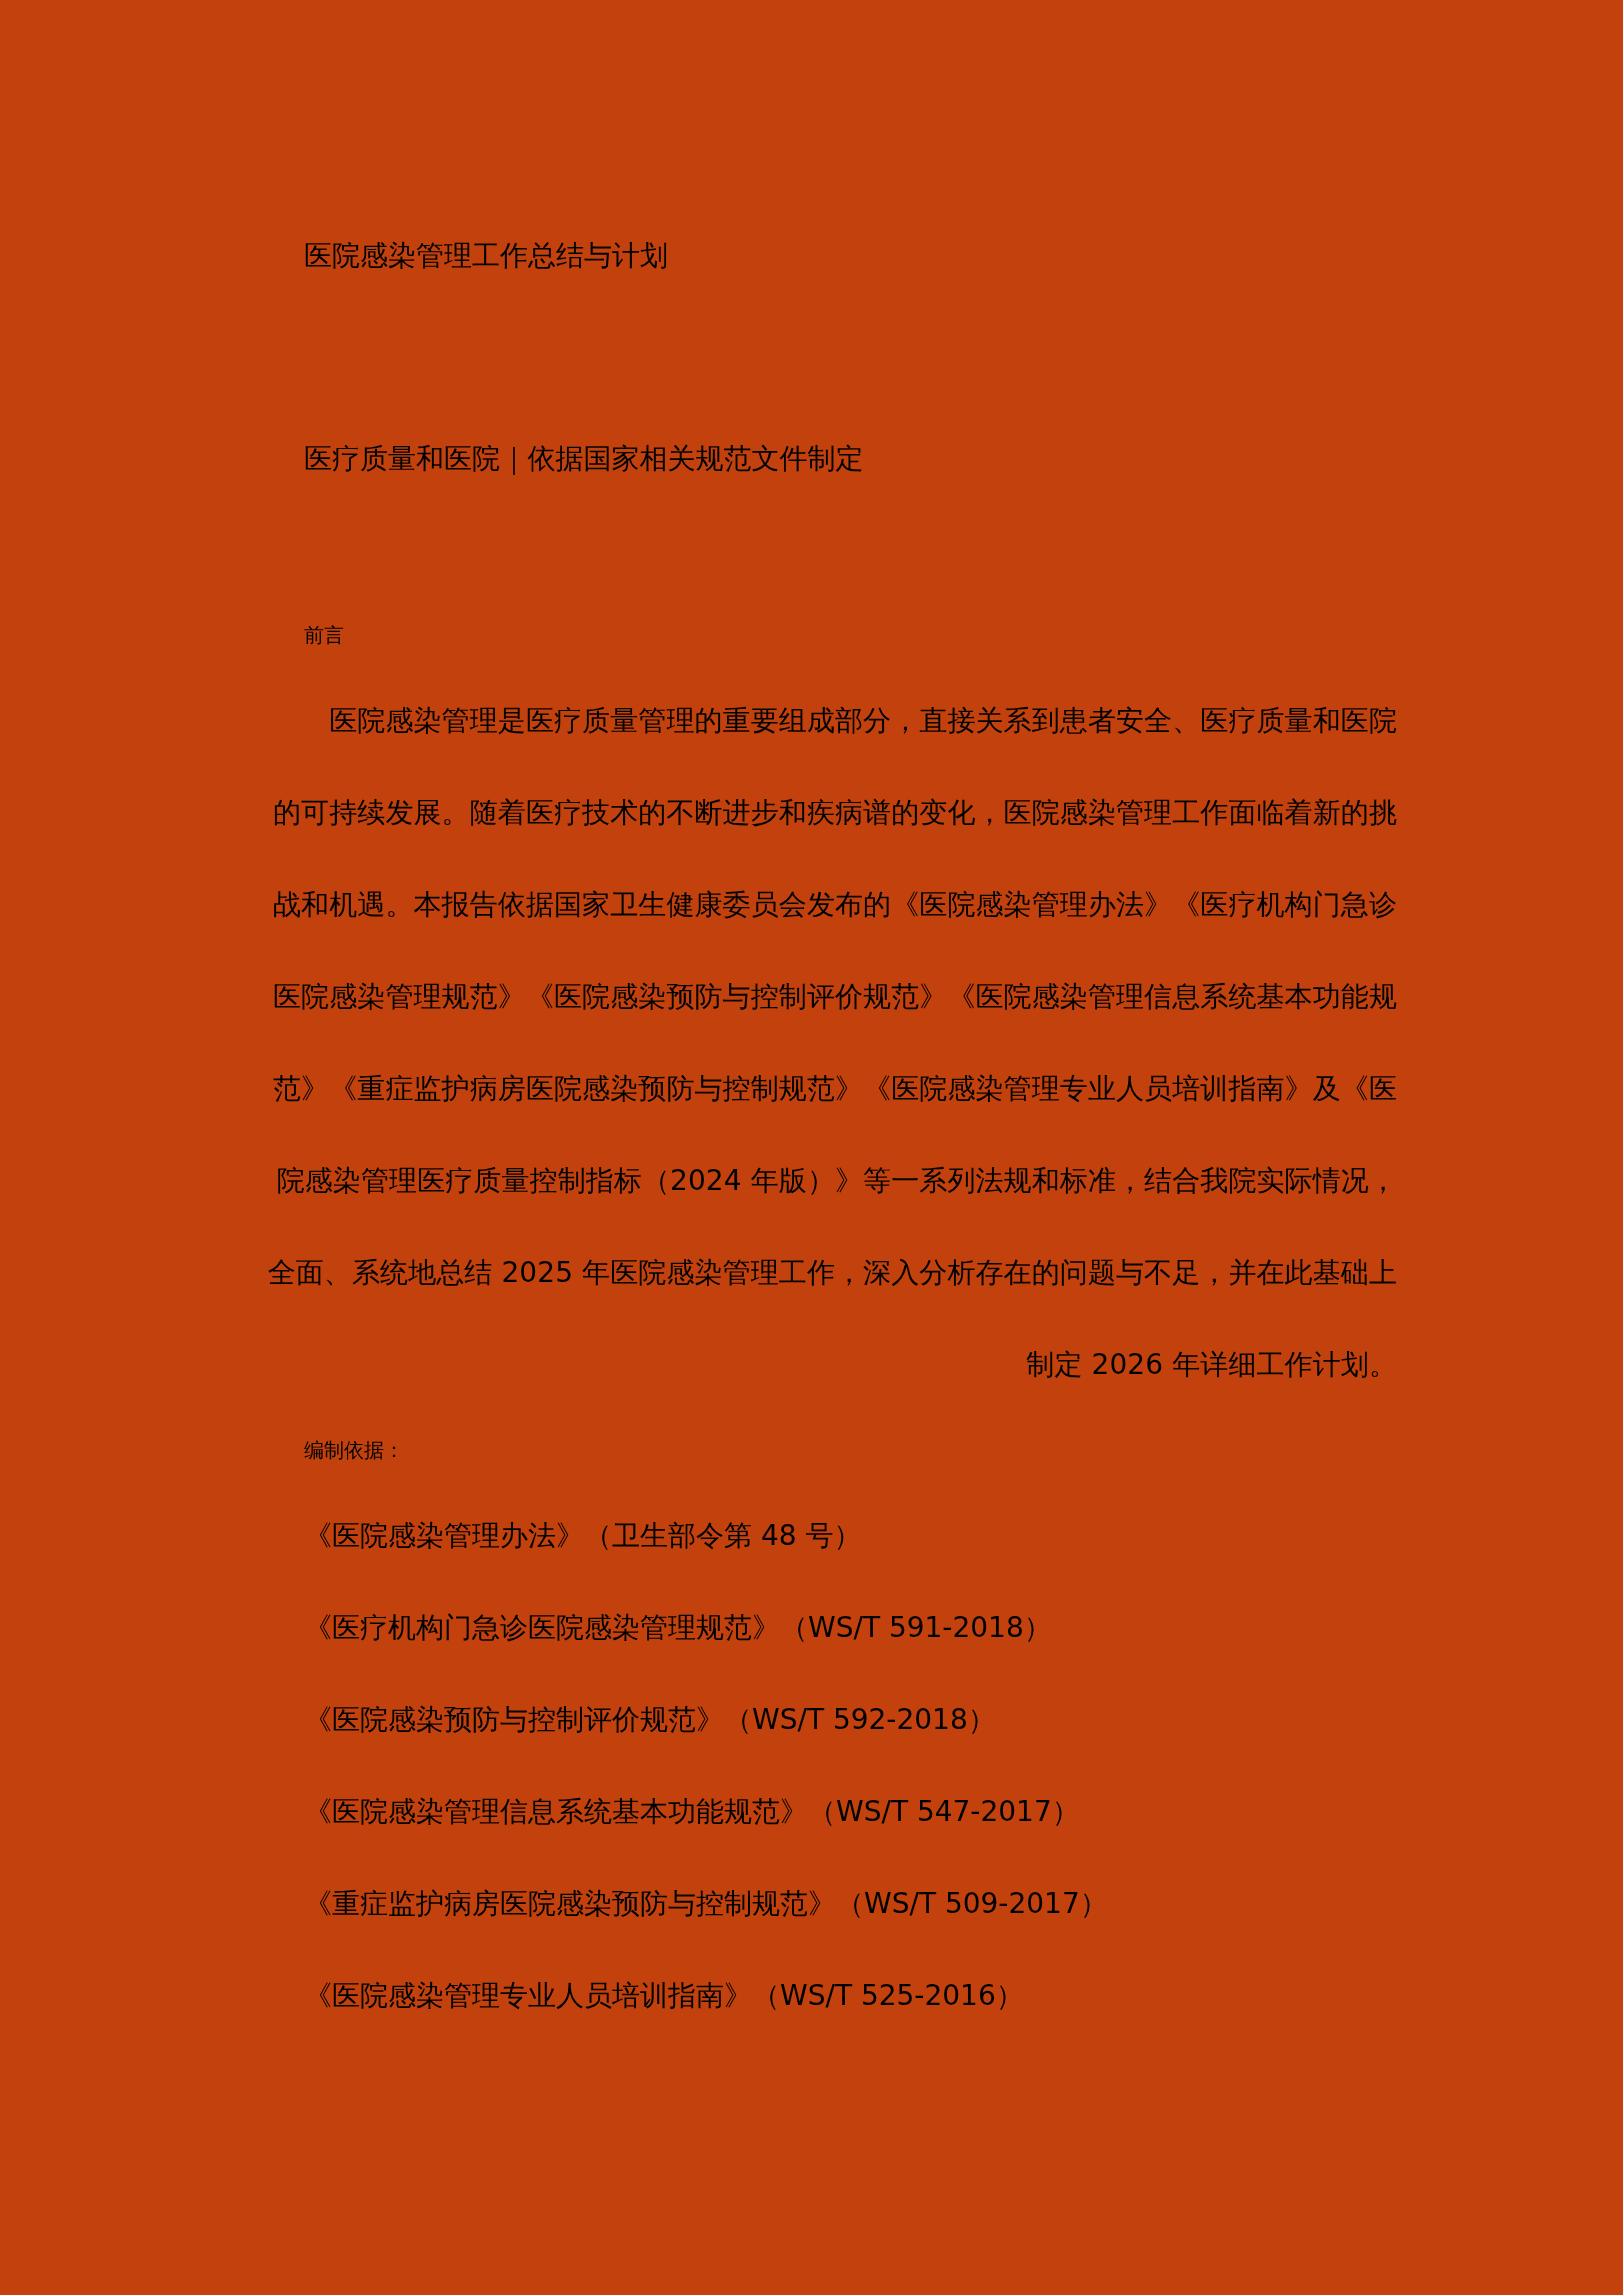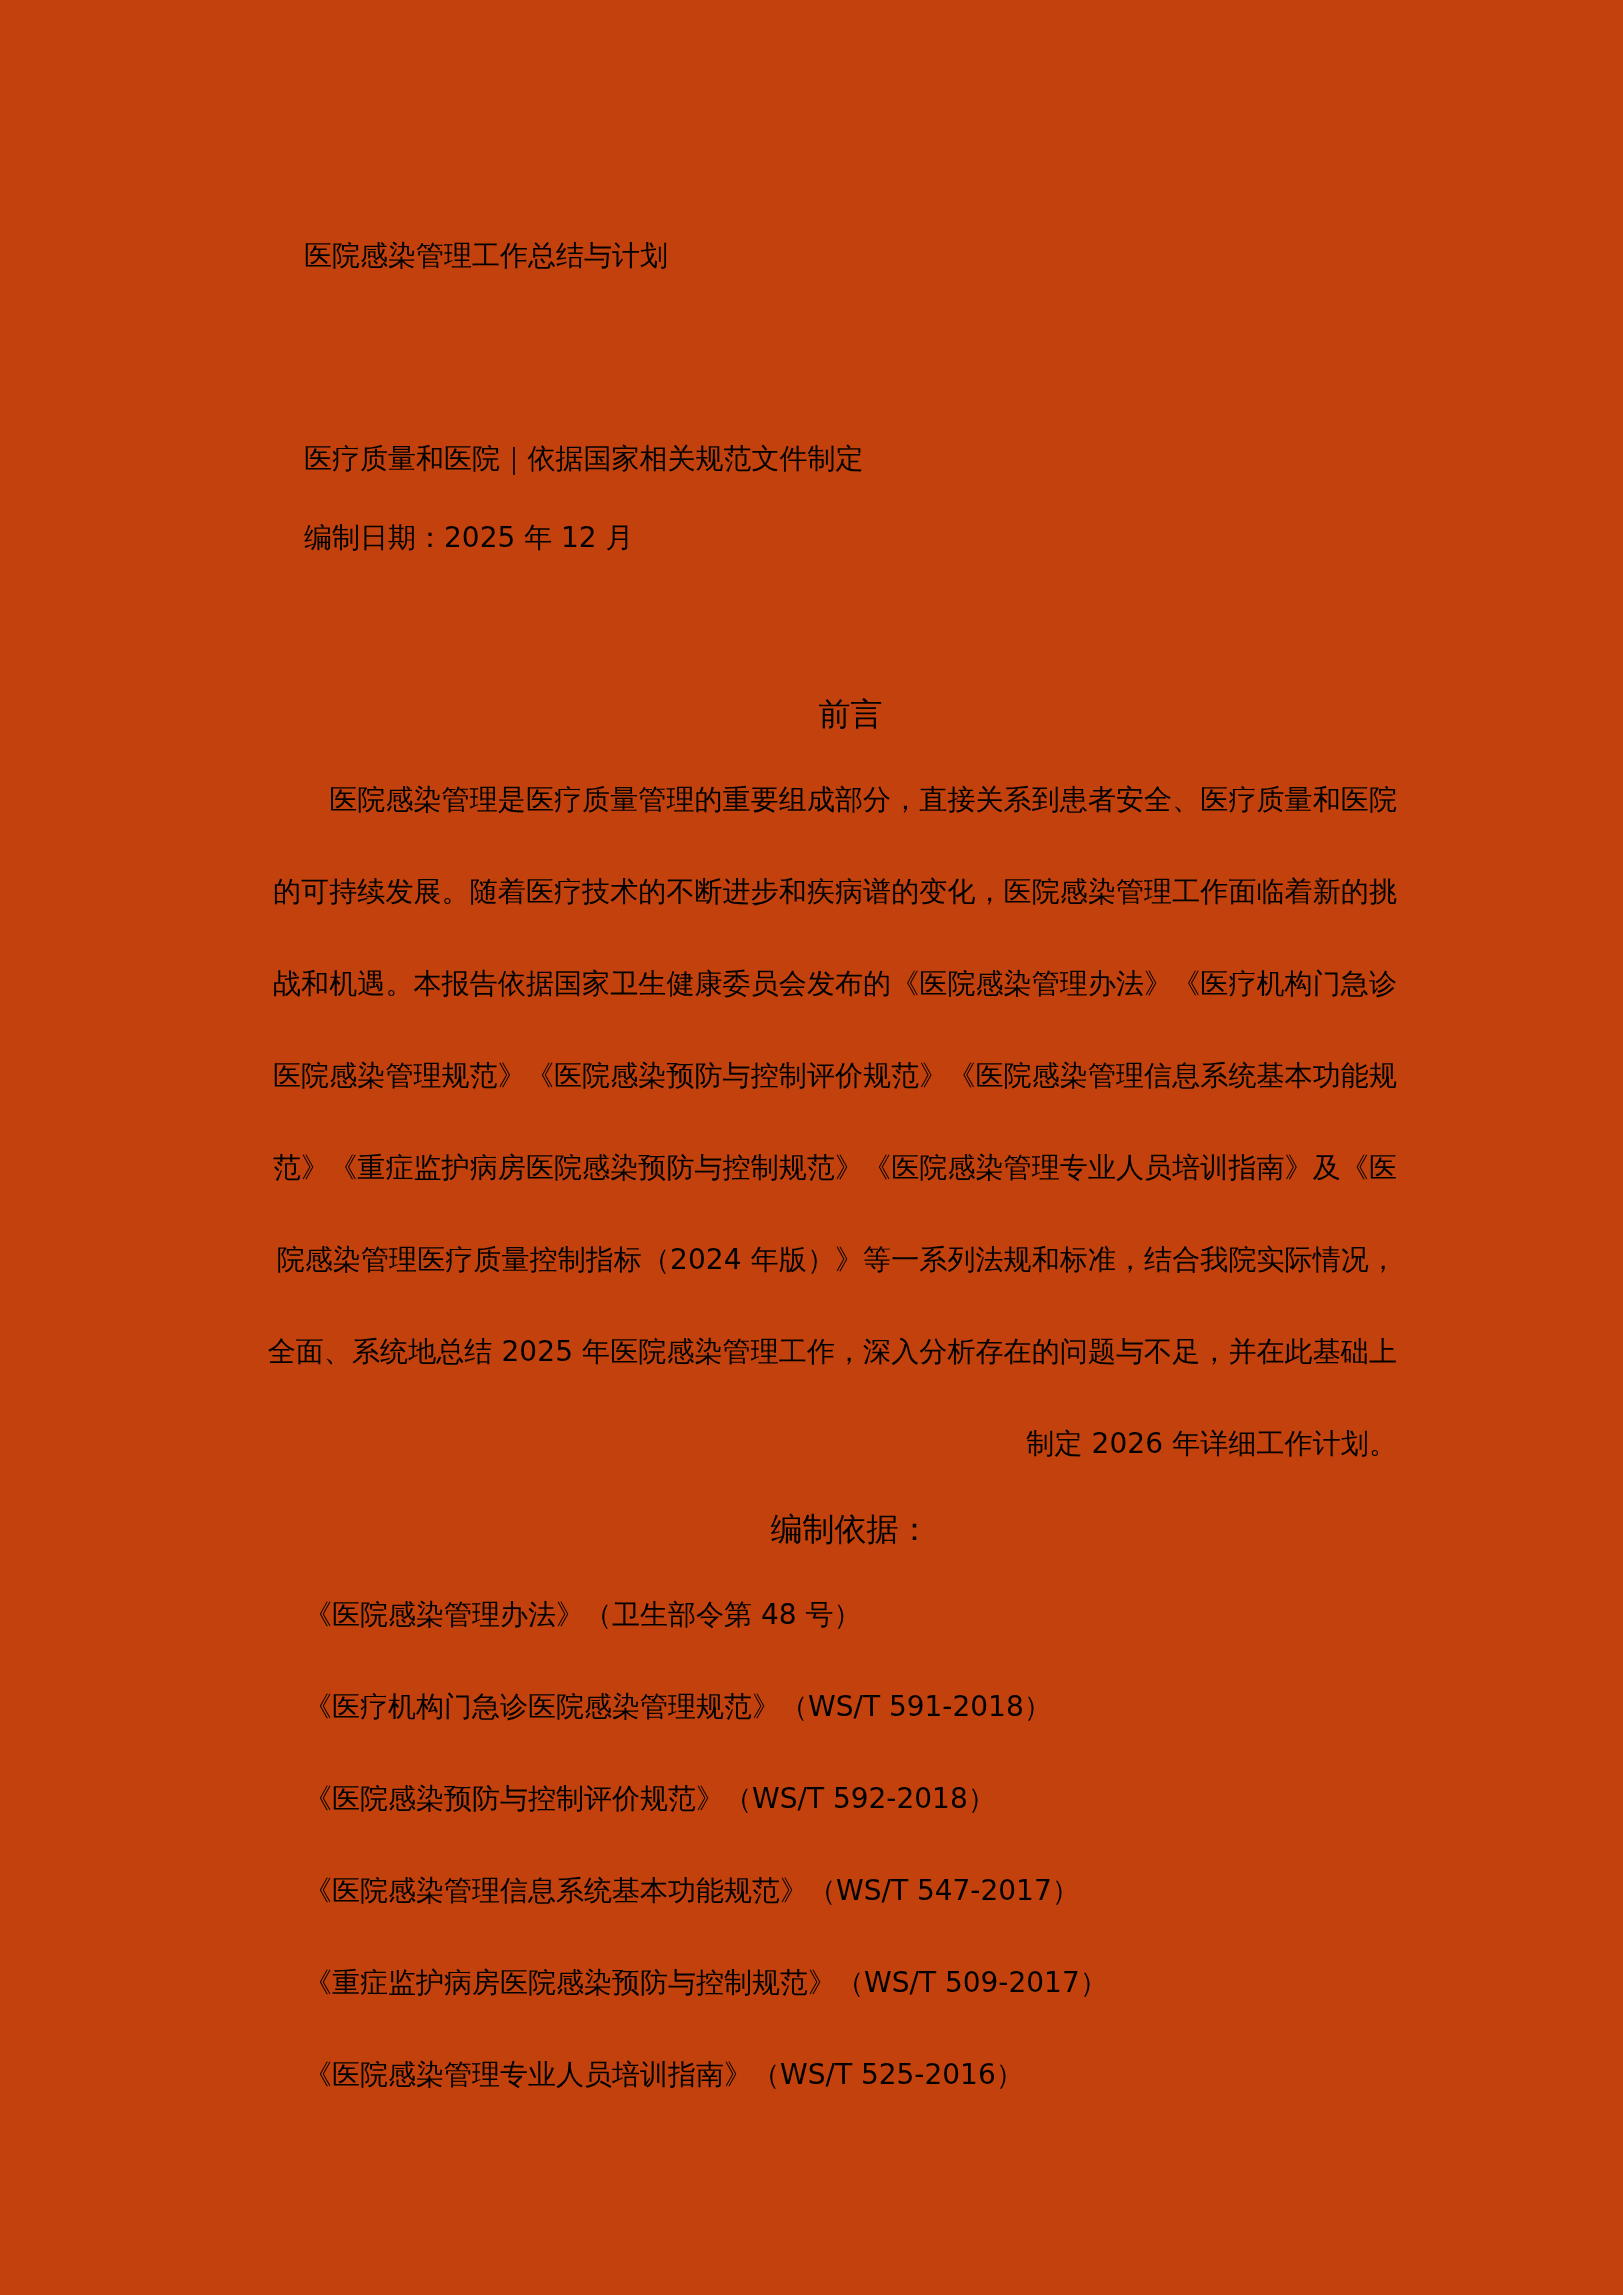--- a/index.html
+++ b/index.html
@@ -45,24 +45,23 @@
   .title {
     font-size: 28px;
     line-height: 79px;
     padding-left: 59px;
   }
 
   .gap-xl { height: 124px; }
   .gap-lg { height: 98px; }
 
   .heading {
-    font-size: 32px;
+    font-size: 20px;
     line-height: 79px;
     padding-left: 59px;
-    text-align: center;
   }
 
   .para {
     font-size: 28px;
     line-height: 92px;
   }
 
   .para .l {
     display: block;
   }
@@ -77,21 +76,20 @@
 <body>
 
 <div class="page">
   <div class="content">
 
     <div class="title">医院感染管理工作总结与计划</div>
 
     <div class="gap-xl"></div>
 
     <div class="title">医疗质量和医院｜依据国家相关规范文件制定</div>
-    <div class="title">编制日期：2025 年 12 月</div>
 
     <div class="gap-lg"></div>
 
     <div class="heading">前言</div>
 
     <div class="para">
       <span class="l line indent">医院感染管理是医疗质量管理的重要组成部分，直接关系到患者安全、医疗质量和医院</span>
       <span class="l line">的可持续发展。随着医疗技术的不断进步和疾病谱的变化，医院感染管理工作面临着新的挑</span>
       <span class="l line">战和机遇。本报告依据国家卫生健康委员会发布的《医院感染管理办法》《医疗机构门急诊</span>
       <span class="l line">医院感染管理规范》《医院感染预防与控制评价规范》《医院感染管理信息系统基本功能规</span>

